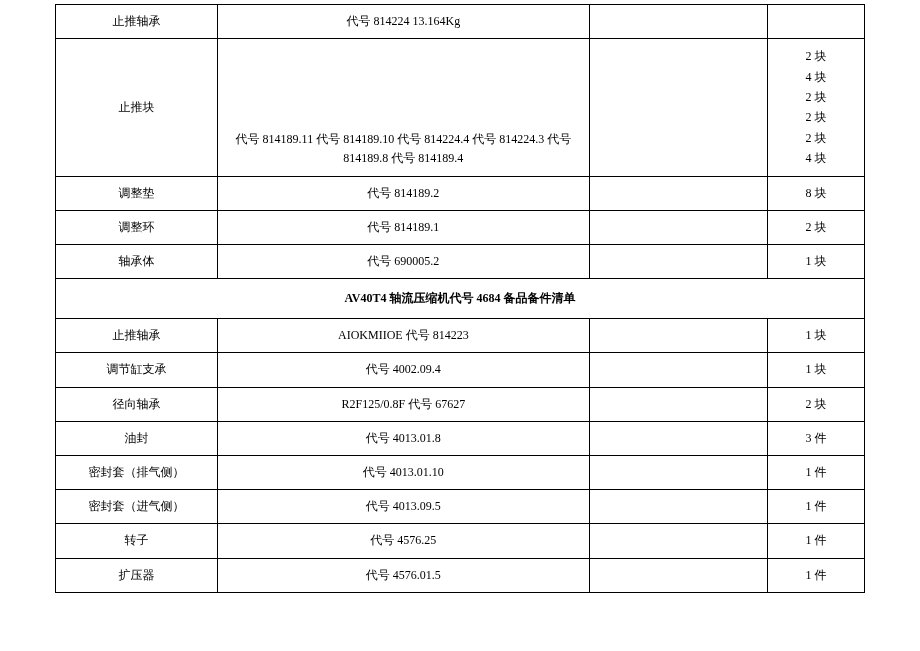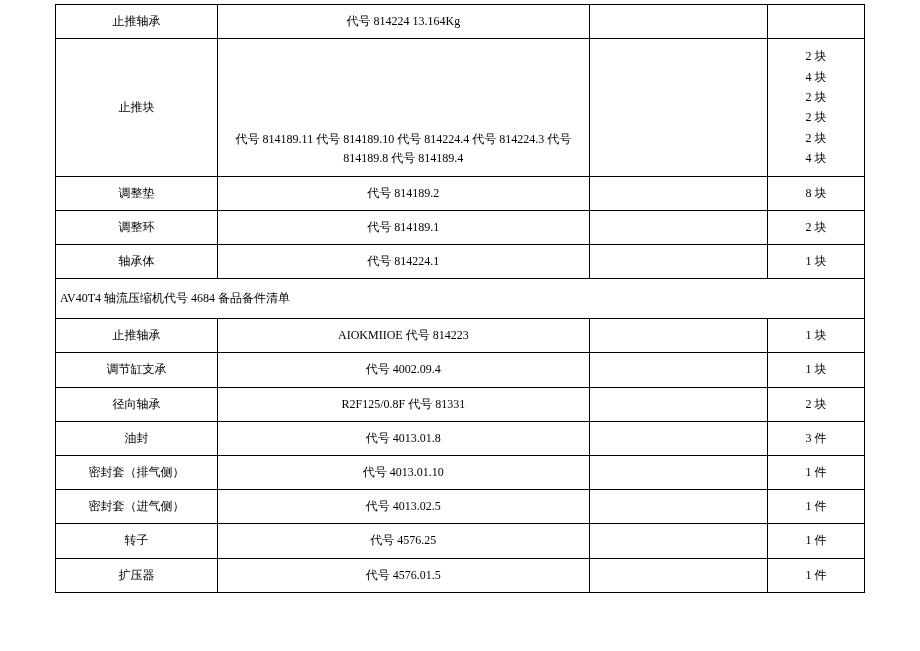--- a/index.html
+++ b/index.html
@@ -23,22 +23,23 @@
       padding: 7px 4px;
       text-align: center;
       vertical-align: middle;
       line-height: 1.6;
     }
     .col1 { width: 20%; }
     .col2 { width: 46%; }
     .col3 { width: 22%; }
     .col4 { width: 12%; }
     .section-header {
-      text-align: left;
+      text-align: center;
       padding: 10px 4px;
+      font-weight: bold;
     }
     .multi-line {
       white-space: pre-line;
       line-height: 1.7;
     }
     .align-bottom {
       vertical-align: bottom;
       margin-top: 28px;
     }
   </style>
@@ -77,60 +78,60 @@
         <td>8 块</td>
       </tr>
       <tr>
         <td>调整环</td>
         <td>代号 814189.1</td>
         <td></td>
         <td>2 块</td>
       </tr>
       <tr>
         <td>轴承体</td>
-        <td>代号 814224.1</td>
+        <td>代号 690005.2</td>
         <td></td>
         <td>1 块</td>
       </tr>
       <tr>
         <td colspan="4" class="section-header">AV40T4 轴流压缩机代号 4684 备品备件清单</td>
       </tr>
       <tr>
         <td>止推轴承</td>
         <td>AIOKMIIOE 代号 814223</td>
         <td></td>
         <td>1 块</td>
       </tr>
       <tr>
         <td>调节缸支承</td>
         <td>代号 4002.09.4</td>
         <td></td>
         <td>1 块</td>
       </tr>
       <tr>
         <td>径向轴承</td>
-        <td>R2F125/0.8F          代号 81331</td>
+        <td>R2F125/0.8F          代号 67627</td>
         <td></td>
         <td>2 块</td>
       </tr>
       <tr>
         <td>油封</td>
         <td>代号 4013.01.8</td>
         <td></td>
         <td>3 件</td>
       </tr>
       <tr>
         <td>密封套（排气侧）</td>
         <td>代号 4013.01.10</td>
         <td></td>
         <td>1 件</td>
       </tr>
       <tr>
         <td>密封套（进气侧）</td>
-        <td>代号 4013.02.5</td>
+        <td>代号 4013.09.5</td>
         <td></td>
         <td>1 件</td>
       </tr>
       <tr>
         <td>转子</td>
         <td>代号 4576.25</td>
         <td></td>
         <td>1 件</td>
       </tr>
       <tr>

